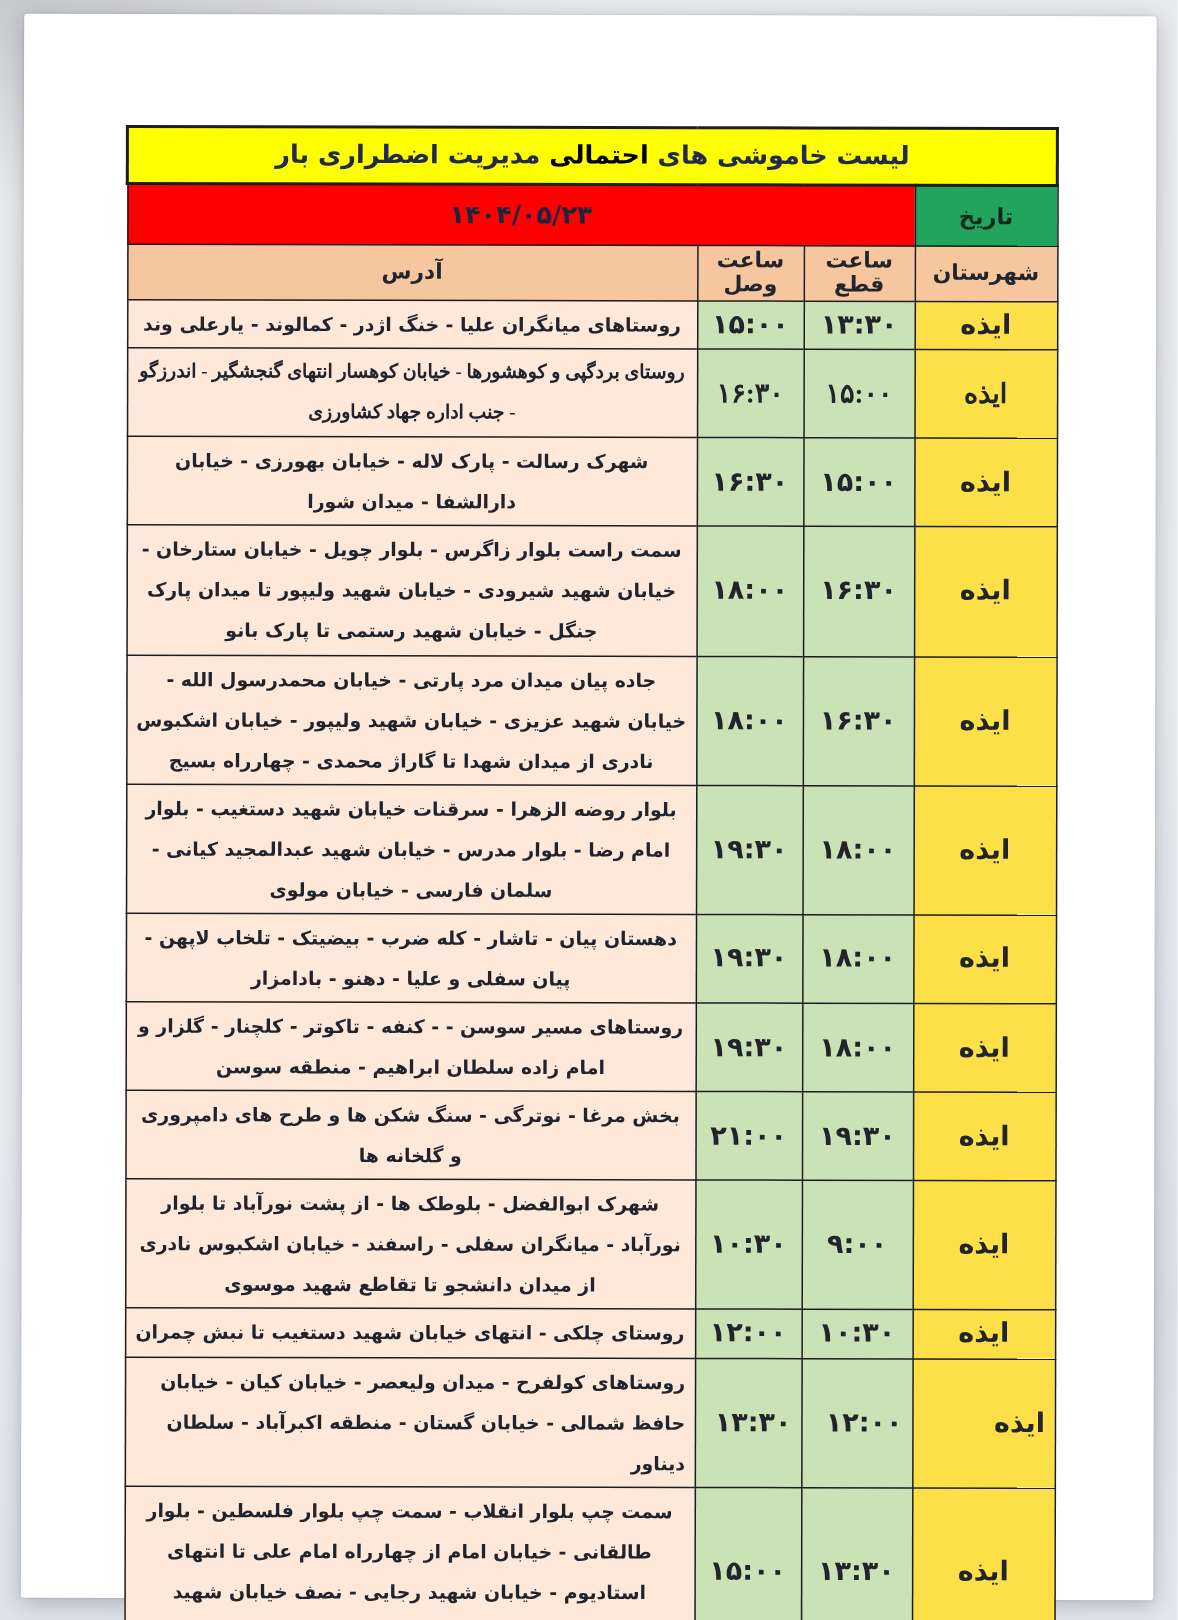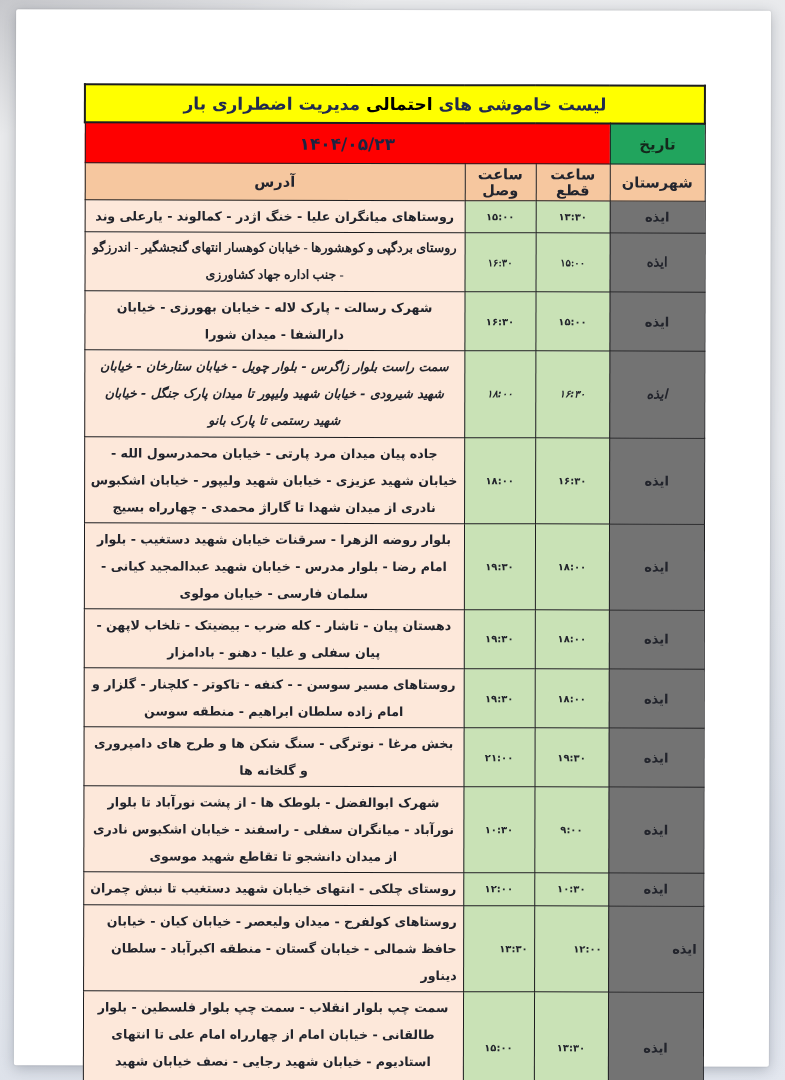--- a/index.html
+++ b/index.html
@@ -51,31 +51,31 @@
   .col-head{
     background:#f6c79f;height:27px;
     font-size:14.5px;color:#23252e;
   }
   .addr-cell{
     background:#fde8da;
     font-size:12.6px;line-height:2.15;
   }
   .time-cell{
     background:#c9e2b6;
-    font-size:10px;
+    font-size:18px;
   }
   .city-cell{
-    background:#737373;
-    font-size:13px;
+    background:#fde047;
+    font-size:18px;
   }
   
   tbody tr:nth-child(1) td{height:25px;}
   tbody tr:nth-child(2) td{height:50px;font-family:Liberation Serif, serif;}
   tbody tr:nth-child(3) td{height:50px;}
-  tbody tr:nth-child(4) td{height:74px;font-style:italic;}
+  tbody tr:nth-child(4) td{height:74px;}
   tbody tr:nth-child(5) td{height:75px;}
   tbody tr:nth-child(6) td{height:72px;}
   tbody tr:nth-child(7) td{height:51px;}
   tbody tr:nth-child(8) td{height:50px;}
   tbody tr:nth-child(9) td{height:38px;}
   tbody tr:nth-child(10) td{height:76px;}
   tbody tr:nth-child(11) td{height:26px;}
   tbody tr:nth-child(12) td{height:53px;text-align:right;}
   tbody tr:nth-child(13) td{height:90px;}
   tbody tr:nth-child(14) td{height:30px;}

